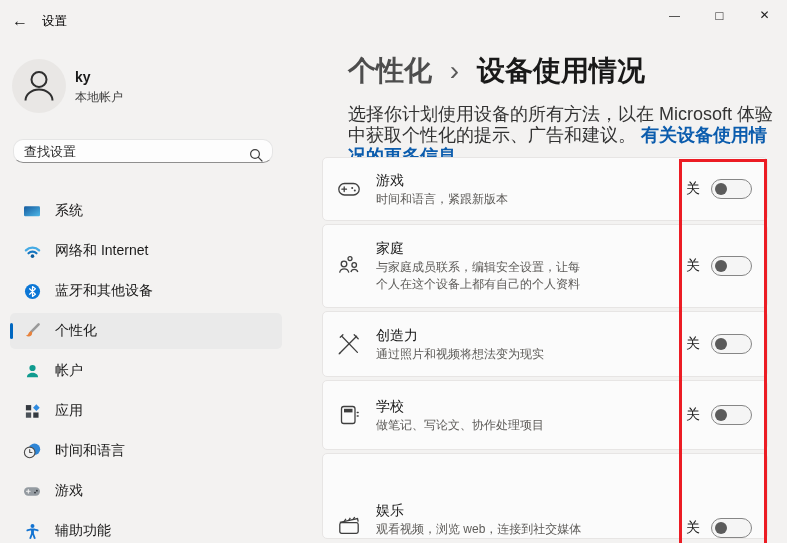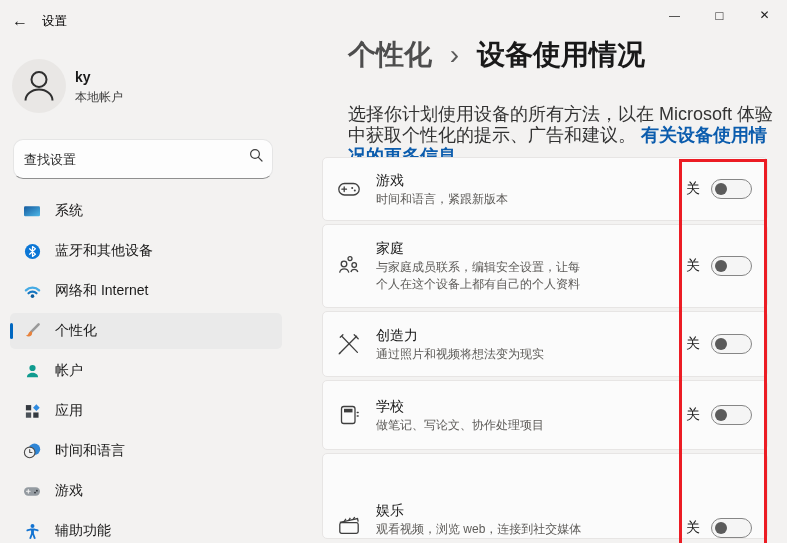--- a/index.html
+++ b/index.html
@@ -28,21 +28,21 @@
   .win-btn.maximize { font-size:13px; }
   .win-btn.close { font-size:12px; }
 
   
   .profile { position:absolute; left:12px; top:59px; width:280px; height:56px; cursor:pointer; }
   .avatar { position:absolute; left:0; top:0; width:54px; height:54px; }
   .profile-name { position:absolute; left:63px; top:10px; font-size:14px; font-weight:bold; color:#191919; }
   .profile-type { position:absolute; left:63px; top:30px; font-size:12px; color:#404040; }
 
   .searchbox {
-    position:absolute; left:13px; top:139px; width:260px; height:40px;
+    position:absolute; left:13px; top:139px; width:260px; height:24px;
     background:#fdfdfd; border:1px solid #e5e5e5; border-bottom:1px solid #8f8f8f;
     border-radius:10px;
   }
   .searchbox input {
     width:100%; height:100%; border:none; outline:none; background:transparent;
     padding:0 30px 0 10px; font-size:13px; color:#1b1b1b;
     font-family:"Liberation Sans","DejaVu Sans",sans-serif;
   }
   .searchbox input::placeholder { color:#2b2b2b; opacity:1; }
   .search-icon { position:absolute; right:9px; top:8px; }
@@ -54,21 +54,21 @@
   }
   .nav-item.selected { background:#eaeaea; }
   .nav-accent {
     position:absolute; left:0; top:10px; width:3px; height:16px;
     border-radius:2px; background:#0067c0;
   }
   .nav-icon { width:18px; height:18px; display:flex; align-items:center; justify-content:center; flex:0 0 18px; }
   .nav-label { margin-left:14px; font-size:14px; color:#191919; white-space:nowrap; }
 
   
-  .breadcrumb { position:absolute; left:348px; top:36px; font-size:28px; font-weight:600; white-space:nowrap; }
+  .breadcrumb { position:absolute; left:348px; top:52px; font-size:28px; font-weight:600; white-space:nowrap; }
   .crumb-parent { color:#4d4d4d; cursor:pointer; }
   .crumb-sep { color:#5a5a5a; margin:0 10px; font-weight:400; }
   .crumb-current { color:#191919; }
 
   .page-desc {
     position:absolute; left:348px; top:104px; width:436px;
     font-size:18px; line-height:21px; color:#333;
   }
   .page-desc a { color:#0b5cad; font-weight:bold; text-decoration:none; cursor:pointer; }
 
@@ -158,36 +158,36 @@
           </defs>
         <rect x="1" y="4.2" width="16" height="10" rx="1.3" fill="url(#sysg)"></rect>
       </svg>
     </span>
     <span class="nav-label">系统</span>
   </div>
 
   <div class="nav-item">
     <span class="nav-icon">
       <svg width="17" height="17" viewBox="0 0 18 18">
-        <circle cx="9" cy="9" r="8" fill="#0c77d6"></circle>
-        <path d="M5.9 6.1 L12.1 11.9 L9 14.2 L9 3.8 L12.1 6.1 L5.9 11.9" stroke="#fff" stroke-width="1.25" fill="none" stroke-linejoin="round" stroke-linecap="round"></path>
-      </svg>
-    </span>
-    <span class="nav-label">蓝牙和其他设备</span>
-  </div>
-
-  <div class="nav-item">
-    <span class="nav-icon">
-      <svg width="17" height="17" viewBox="0 0 18 18">
         <path d="M2 7.8 a10 10 0 0 1 14 0" fill="none" stroke="#44aae4" stroke-width="2.4" stroke-linecap="round"></path>
         <path d="M4.8 10.8 a6 6 0 0 1 8.4 0" fill="none" stroke="#1577c2" stroke-width="2.4" stroke-linecap="round"></path>
         <circle cx="9" cy="13.9" r="1.9" fill="#0d5e9e"></circle>
       </svg>
     </span>
     <span class="nav-label">网络和 Internet</span>
+  </div>
+
+  <div class="nav-item">
+    <span class="nav-icon">
+      <svg width="17" height="17" viewBox="0 0 18 18">
+        <circle cx="9" cy="9" r="8" fill="#0c77d6"></circle>
+        <path d="M5.9 6.1 L12.1 11.9 L9 14.2 L9 3.8 L12.1 6.1 L5.9 11.9" stroke="#fff" stroke-width="1.25" fill="none" stroke-linejoin="round" stroke-linecap="round"></path>
+      </svg>
+    </span>
+    <span class="nav-label">蓝牙和其他设备</span>
   </div>
 
   <div class="nav-item selected">
     <span class="nav-accent"></span>
     <span class="nav-icon">
       <svg width="18" height="18" viewBox="0 0 18 18">
         <path d="M15.6 2.4 L8.2 9.8" stroke="#9a9a9a" stroke-width="2.6" stroke-linecap="round"></path>
         <path d="M8.6 9.2 c-1.9.2 -2.7 1.1 -3.1 2.3 -.4 1.2 -1.5 1.9 -2.6 2.1 1.5 1.1 3.9 1.3 5.3-.1 1-.9 1.3-2.8.4-4.3z" fill="#e8823c"></path>
       </svg>
     </span>

